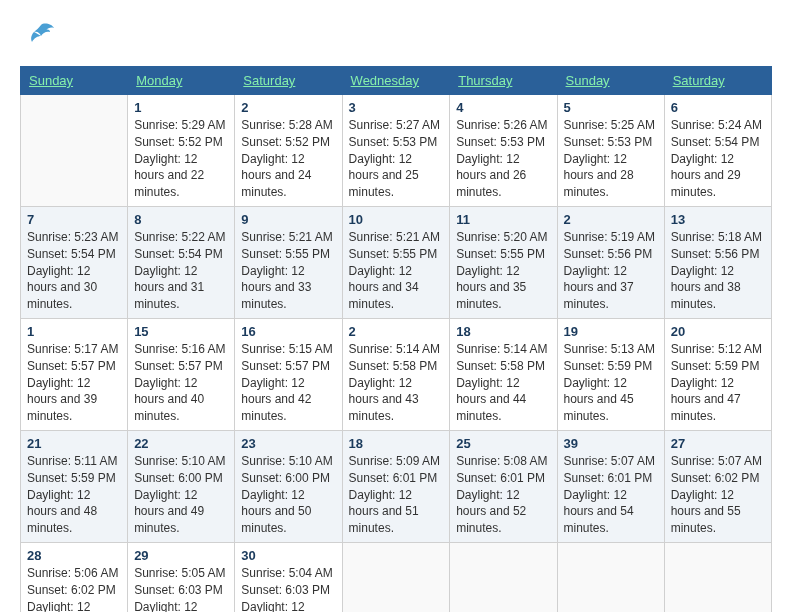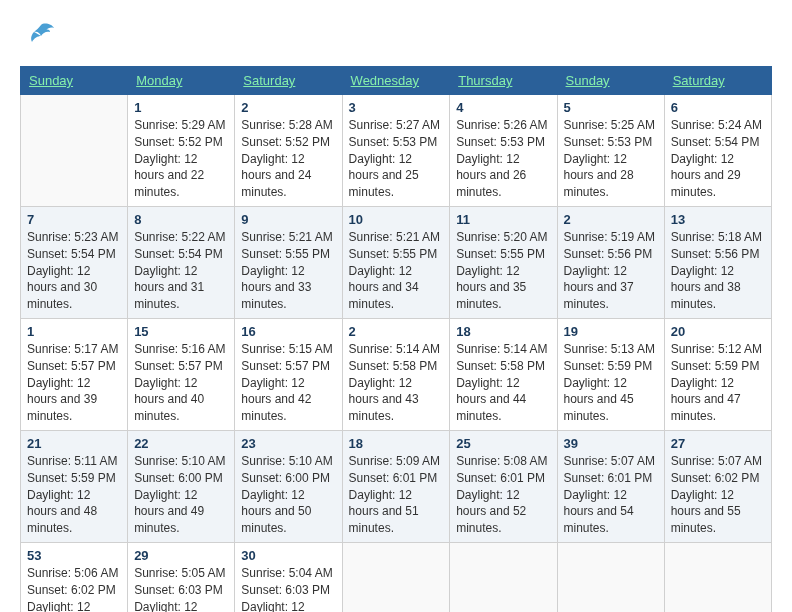--- a/index.html
+++ b/index.html
@@ -223,21 +223,21 @@
           <span class="day-num">39</span>
           <div class="day-info">Sunrise: 5:07 AM<br>Sunset: 6:01 PM<br>Daylight: 12 hours and 54 minutes.</div>
         </td>
         <td>
           <span class="day-num">27</span>
           <div class="day-info">Sunrise: 5:07 AM<br>Sunset: 6:02 PM<br>Daylight: 12 hours and 55 minutes.</div>
         </td>
       </tr>
       <tr>
         <td>
-          <span class="day-num">53</span>
+          <span class="day-num">28</span>
           <div class="day-info">Sunrise: 5:06 AM<br>Sunset: 6:02 PM<br>Daylight: 12 hours and 56 minutes.</div>
         </td>
         <td>
           <span class="day-num">29</span>
           <div class="day-info">Sunrise: 5:05 AM<br>Sunset: 6:03 PM<br>Daylight: 12 hours and 57 minutes.</div>
         </td>
         <td>
           <span class="day-num">30</span>
           <div class="day-info">Sunrise: 5:04 AM<br>Sunset: 6:03 PM<br>Daylight: 12 hours and 58 minutes.</div>
         </td>

